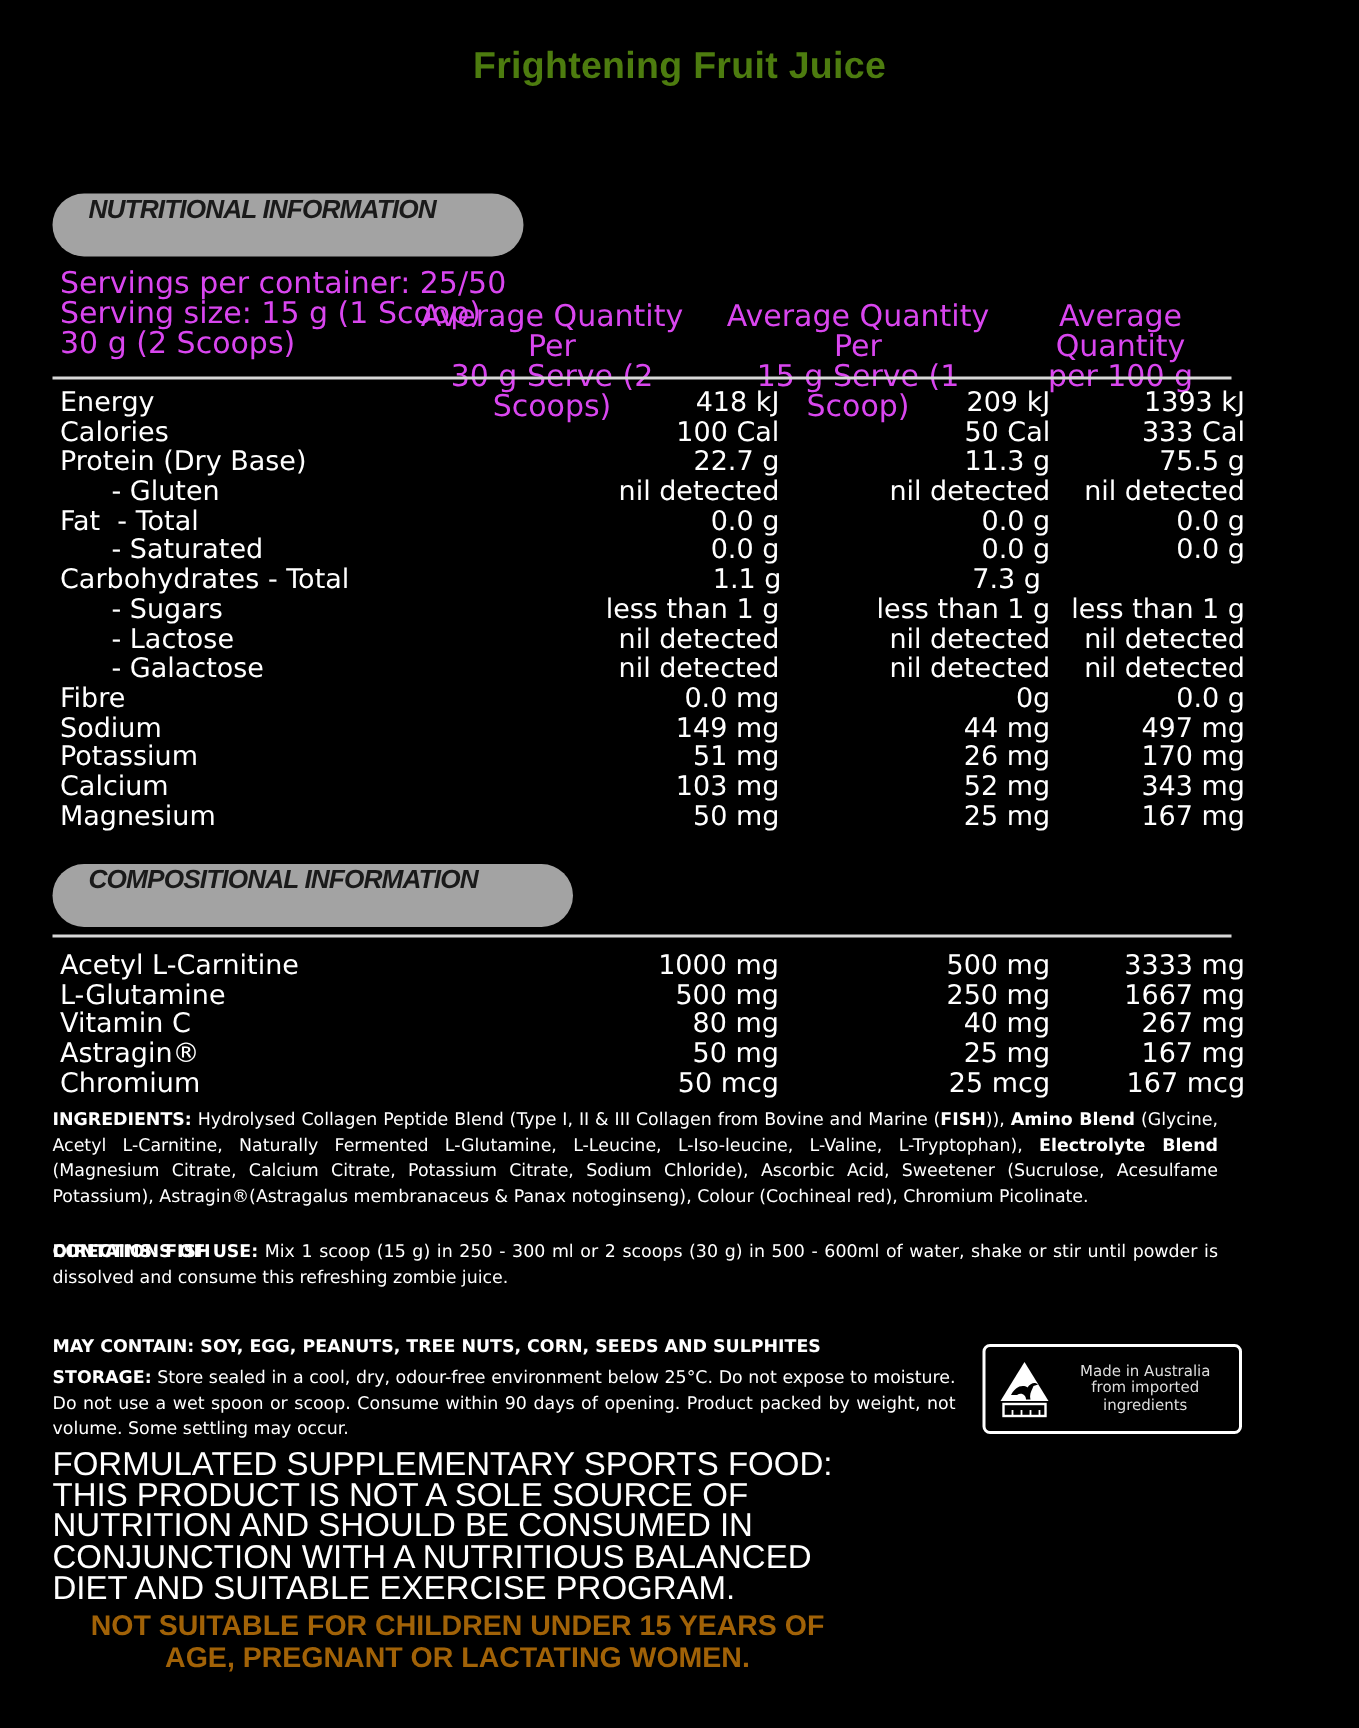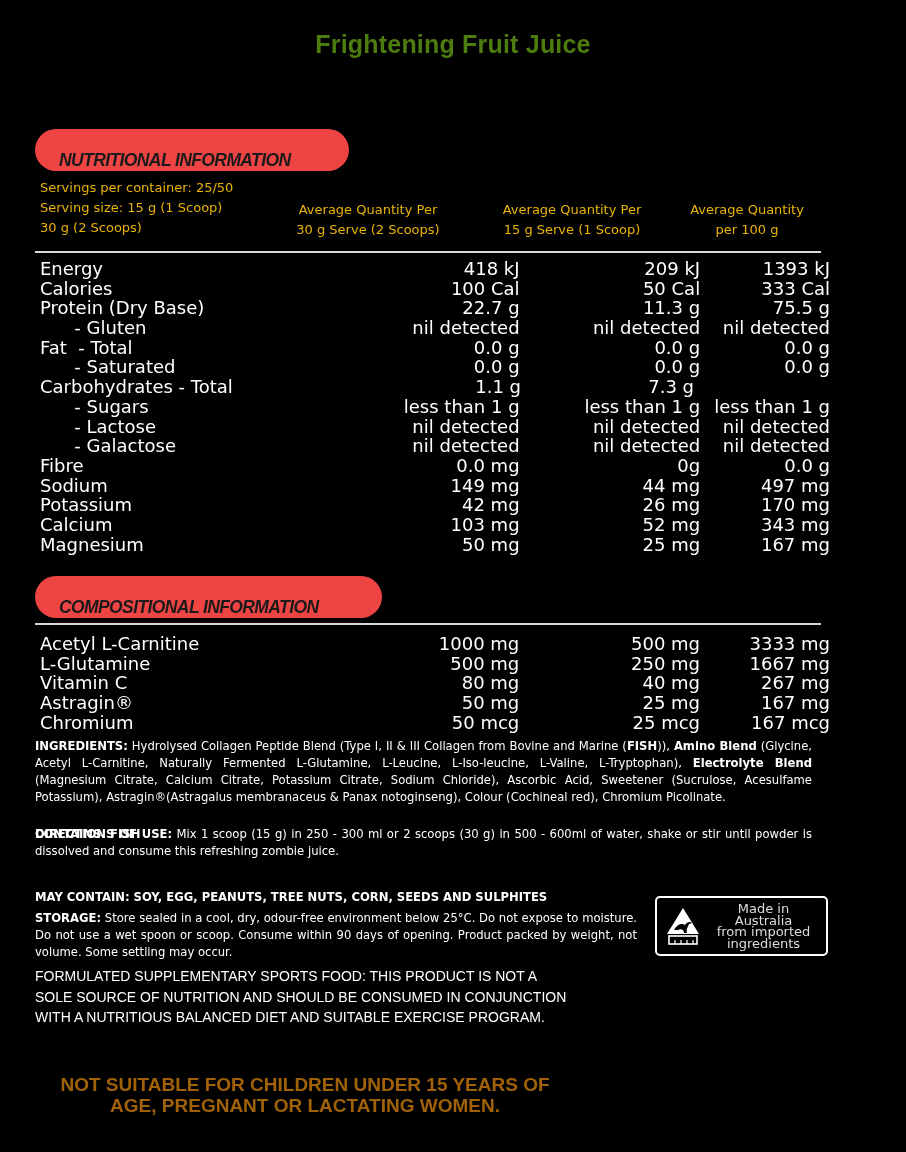--- a/index.html
+++ b/index.html
@@ -7,31 +7,31 @@
       width: 906px; height: 1152px; position: relative; overflow: hidden;
       color: #fff; font-family: "DejaVu Sans", sans-serif;
     }
     .title {
       position: absolute; left: 0; top: 30px; width: 906px; text-align: center;
       font-family: "Liberation Sans", sans-serif; font-weight: 700;
       font-size: 25px; color: #4d7c0f; letter-spacing: 0.2px;
     }
     .pill {
       position: absolute; left: 35px; height: 42px; border-radius: 21px;
-      background: #ef4444; display: flex; align-items: flex-end;
+      background: #a3a3a3; display: flex; align-items: flex-start;
       padding-left: 24px; box-sizing: border-box;
     }
     .pill span {
       font-family: "Liberation Sans", sans-serif; font-weight: 700; font-style: italic;
       font-size: 17.5px; color: #1a1a1a; letter-spacing: -0.6px;
     }
     .pill.nutri { top: 129px; width: 314px; }
     .pill.comp { top: 576px; width: 347px; }
 
-    .hdr { position: absolute; font-size: 13px; line-height: 20px; color: #eab308; }
+    .hdr { position: absolute; font-size: 20px; line-height: 20px; color: #d946ef; }
     .hdr.left { left: 40px; top: 178px; }
     .hdr.c { text-align: center; top: 200px; }
     .hdr.c1 { left: 268px; width: 200px; }
     .hdr.c2 { left: 472px; width: 200px; }
     .hdr.c3 { left: 664px; width: 166px; }
 
     .rule { position: absolute; left: 35px; width: 786px; height: 2px; background: #d8d8d8; }
     .rule.r1 { top: 251px; }
     .rule.r2 { top: 623px; }
 
@@ -57,27 +57,27 @@
     .para.may { top: 889px; font-weight: 700; }
     .para.sto { top: 910px; width: 602px; }
 
     .badge {
       position: absolute; left: 655px; top: 896px; width: 173px; height: 60px;
       border: 2px solid #fff; border-radius: 5px; box-sizing: border-box;
       display: flex; align-items: center;
     }
     .badge .logo { width: 52px; height: 56px; display: flex; align-items: center; justify-content: center; }
     .badge .btxt {
-      flex: 1; text-align: center; font-size: 13px; line-height: 11.5px; color: #ddd;
+      flex: 1; text-align: center; font-size: 10px; line-height: 11.5px; color: #ddd;
       padding-right: 8px;
     }
 
     .disclaimer {
       position: absolute; left: 35px; top: 966px; width: 540px;
-      font-family: "Liberation Sans", sans-serif; font-size: 14px; line-height: 20.7px;
+      font-family: "Liberation Sans", sans-serif; font-size: 22px; line-height: 20.7px;
       color: #fff;
     }
     .warning {
       position: absolute; left: 35px; top: 1074px; width: 540px;
       font-family: "Liberation Sans", sans-serif; font-weight: 700; font-size: 19px;
       line-height: 21px; color: #a16207; text-align: center;
     }
   </style>
 </head>
 <body>
@@ -175,21 +175,21 @@
       <div class="v v3">0.0 g</div>
     </div>
     <div class="row">
       <div class="lbl">Sodium</div>
       <div class="v v1">149 mg</div>
       <div class="v v2">44 mg</div>
       <div class="v v3">497 mg</div>
     </div>
     <div class="row">
       <div class="lbl">Potassium</div>
-      <div class="v v1">42 mg</div>
+      <div class="v v1">51 mg</div>
       <div class="v v2">26 mg</div>
       <div class="v v3">170 mg</div>
     </div>
     <div class="row">
       <div class="lbl">Calcium</div>
       <div class="v v1">103 mg</div>
       <div class="v v2">52 mg</div>
       <div class="v v3">343 mg</div>
     </div>
     <div class="row">

